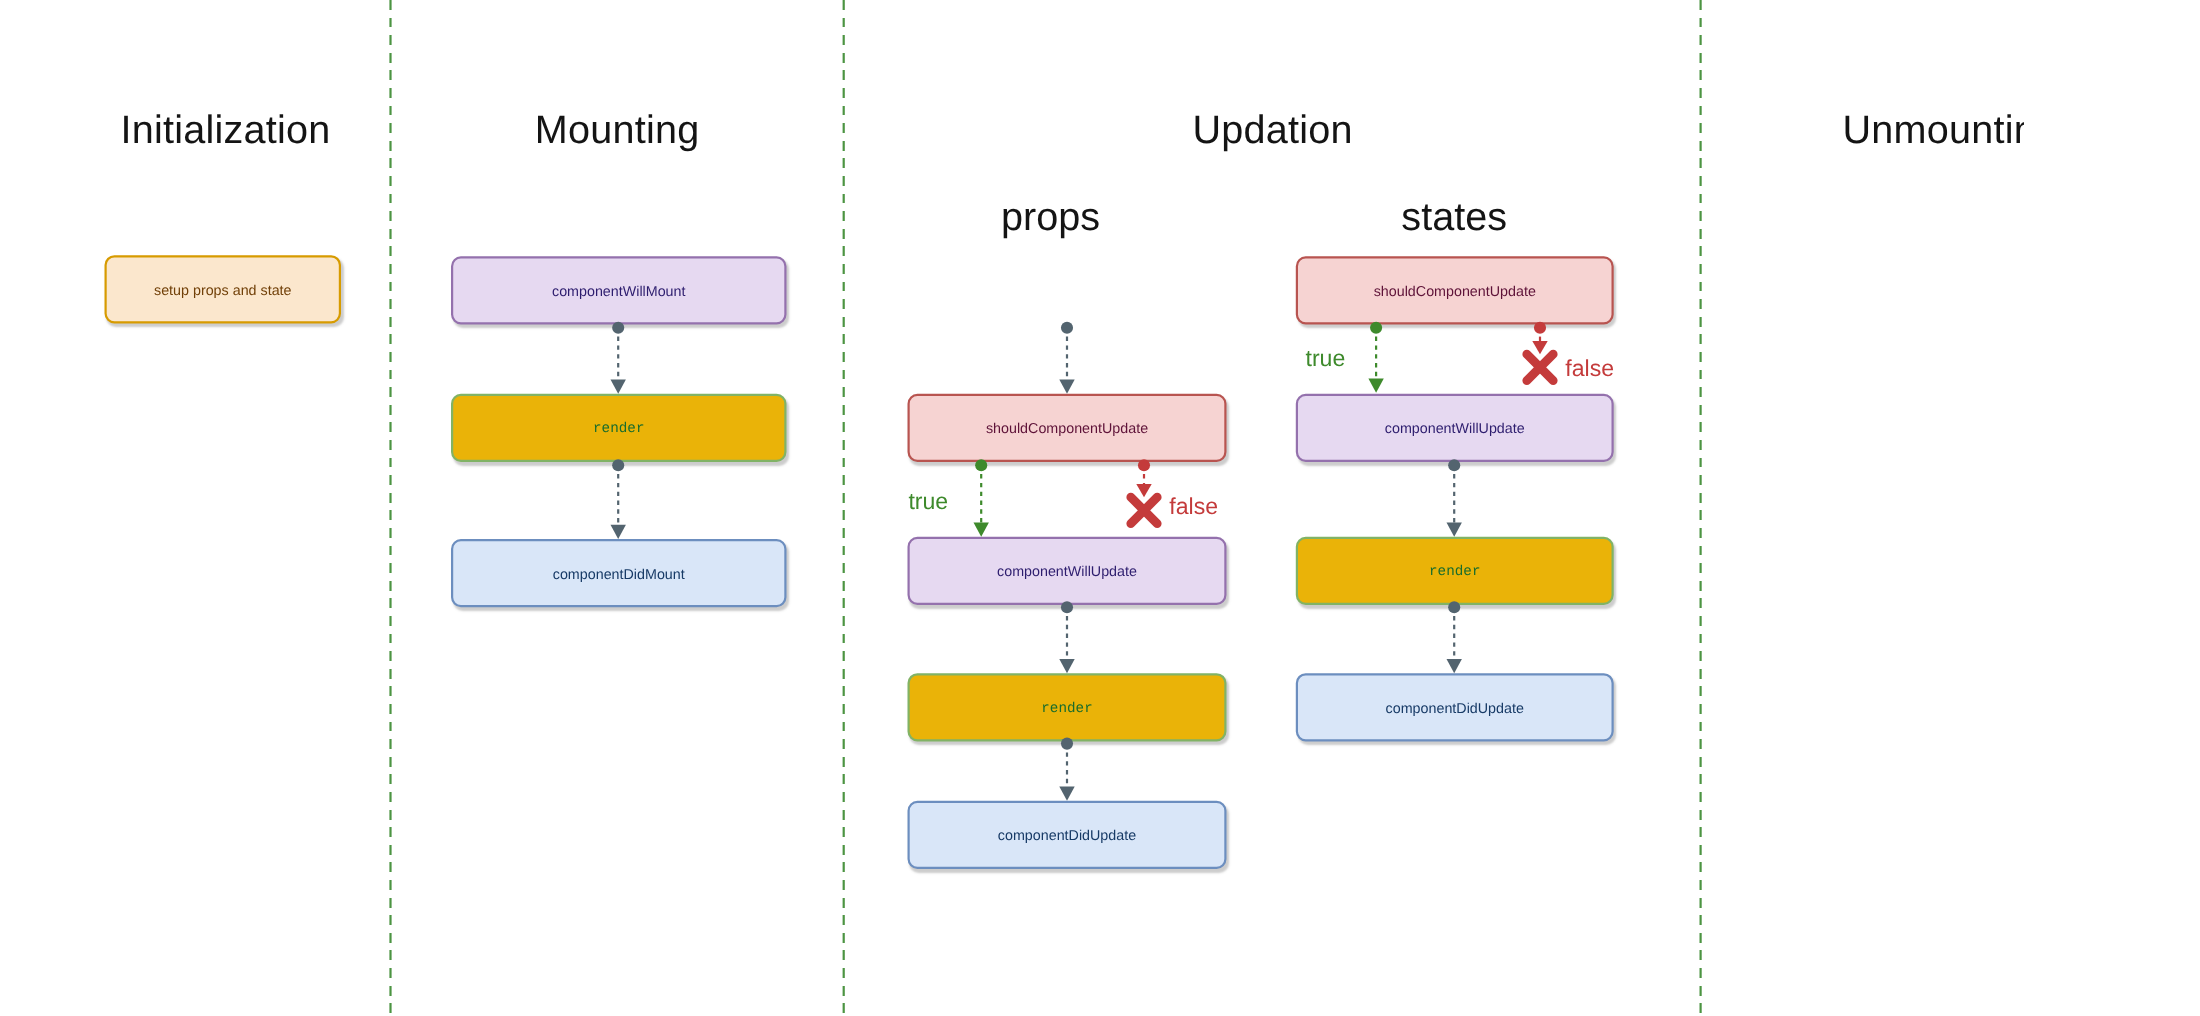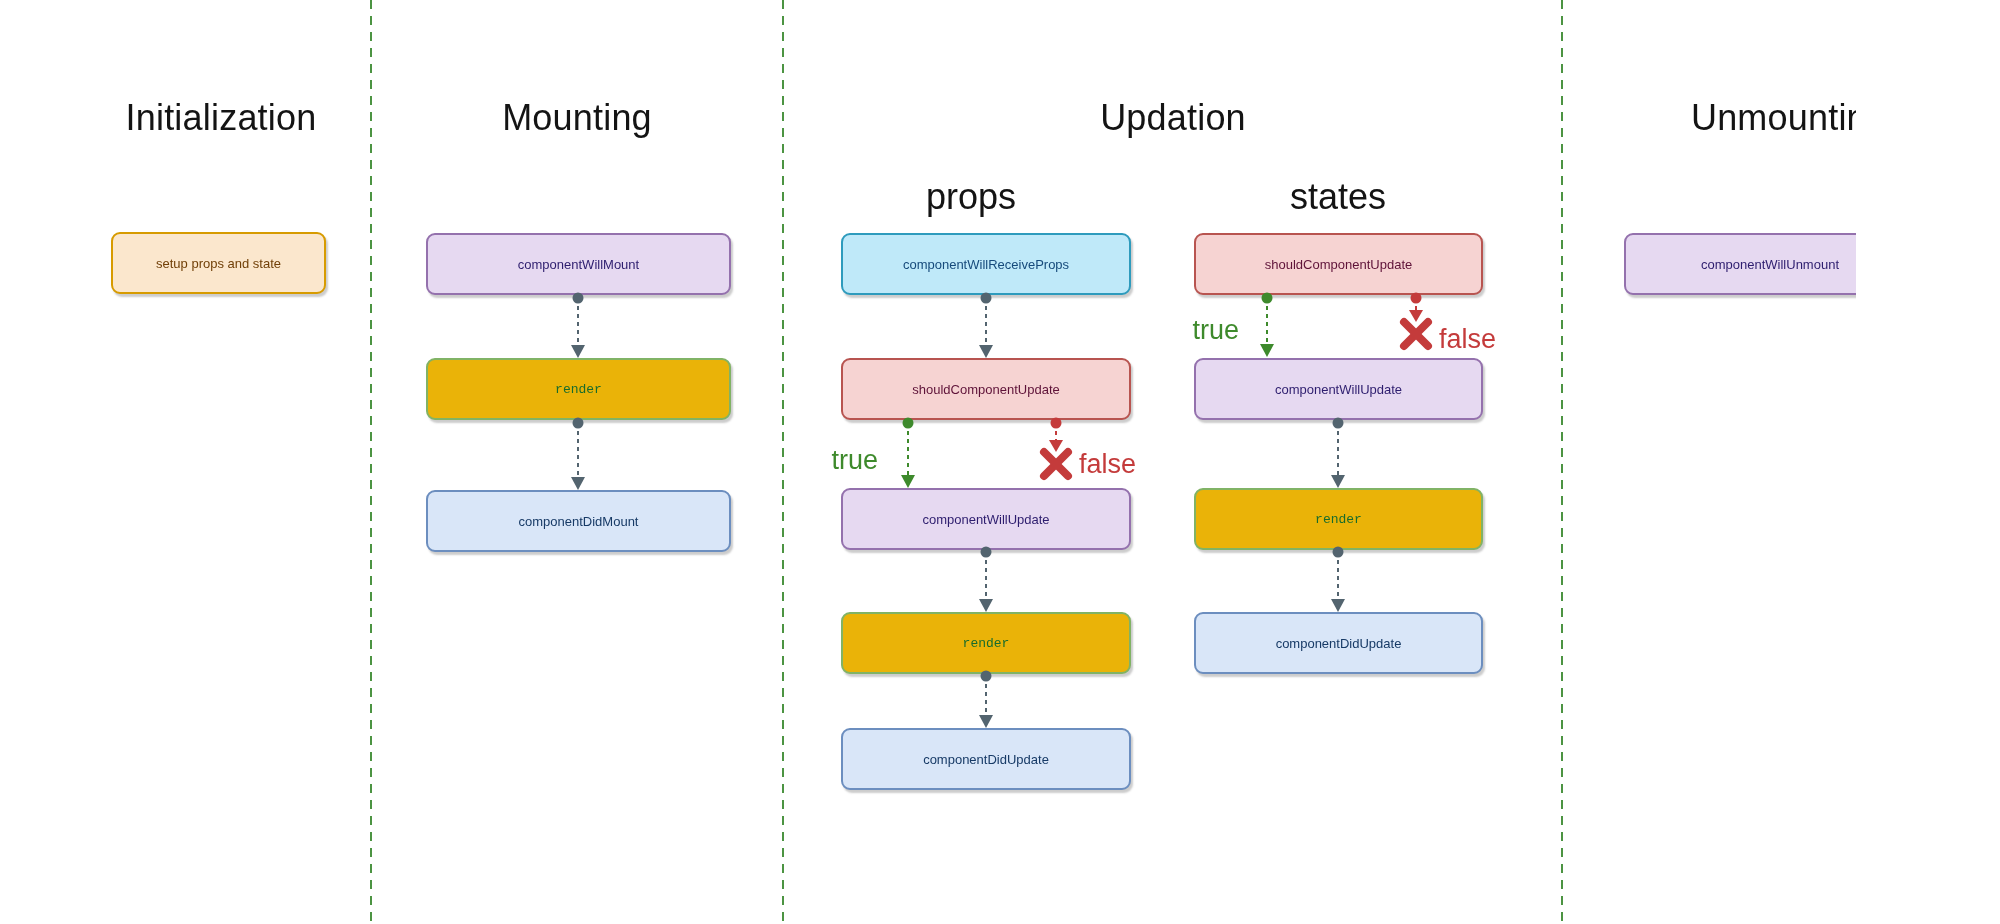--- a/index.html
+++ b/index.html
@@ -1,37 +1,37 @@
 <!DOCTYPE html>
 <html><head>
 <meta charset="utf-8">
 <style>
   html,body{margin:0;padding:0;background:#ffffff;}
   body{font-family:"Liberation Sans", sans-serif; -webkit-font-smoothing:antialiased;}
-  .canvas{position:relative;width:1840px;height:924px;background:#ffffff;overflow:hidden;margin-left:16px;}
+  .canvas{position:relative;width:1840px;height:924px;background:#ffffff;overflow:hidden;}
 
   .separator{position:absolute;top:0;bottom:0;width:2px;
     background:repeating-linear-gradient(to bottom,#4c9442 0 9px,transparent 9px 16px);}
 
   .section-title{position:absolute;transform:translateX(-50%);font-size:36px;font-weight:500;
     color:#141414;white-space:nowrap;letter-spacing:.2px;}
   .sub-title{position:absolute;transform:translateX(-50%);font-size:36px;font-weight:500;
     color:#141414;white-space:nowrap;}
 
   .box{position:absolute;height:62px;border-radius:9px;border:2px solid;box-sizing:border-box;
     display:flex;align-items:center;justify-content:center;font-size:13px;white-space:nowrap;
     box-shadow:2px 3px 2px rgba(110,110,110,0.35);}
   .box.orange{background:#fbe7cd;border-color:#d79b00;color:#714008;}
   .box.purple{background:#e6d9f1;border-color:#9471ad;color:#2d1d6e;}
   .box.green {background:#eab308;border-color:#81b365;color:#186c2c;font-family:Liberation Mono, monospace;}
   .box.blue  {background:#d9e6f8;border-color:#6c8ebf;color:#173a66;}
   .box.cyan  {background:#bfe9f9;border-color:#2e9bbd;color:#164a7b;}
   .box.red   {background:#f6d3d2;border-color:#b85450;color:#5e1238;}
 
-  .branch-label{position:absolute;font-size:27px;font-weight:500;white-space:nowrap;}
+  .branch-label{position:absolute;font-size:21px;font-weight:500;white-space:nowrap;}
   .branch-label.true{color:#3e8a2c;}
   .branch-label.false{color:#c43b3b;}
   .branch-label.right-anchor{transform:translateX(-100%);}
 
   svg.overlay{position:absolute;left:0;top:0;pointer-events:none;}
   .flow-line{stroke:#53646f;stroke-width:2;stroke-dasharray:4 4;fill:none;}
   .flow-dot{fill:#53646f;}
   .flow-head{fill:#53646f;}
   .flow-line.g{stroke:#3e8a2c;} .flow-dot.g{fill:#3e8a2c;} .flow-head.g{fill:#3e8a2c;}
   .flow-line.r{stroke:#c43b3b;} .flow-dot.r{fill:#c43b3b;} .flow-head.r{fill:#c43b3b;}
@@ -53,32 +53,30 @@
 
   <div class="sub-title" style="left:955px;top:176px;">props</div>
   <div class="sub-title" style="left:1322px;top:176px;">states</div>
 
   <div class="box orange" style="left:95px;top:232px;width:215px;">setup props and state</div>
 
   <div class="box purple" style="left:410px;top:233px;width:305px;">componentWillMount</div>
   <div class="box green" style="left:410px;top:358px;width:305px;">render</div>
   <div class="box blue" style="left:410px;top:490px;width:305px;">componentDidMount</div>
 
-  <div class="box cyan" style="left:825px;top:233px;width:290px;">componentWillReceiveProps</div>
   <div class="box red" style="left:825px;top:358px;width:290px;">shouldComponentUpdate</div>
   <div class="box purple" style="left:825px;top:488px;width:290px;">componentWillUpdate</div>
   <div class="box green" style="left:825px;top:612px;width:290px;">render</div>
   <div class="box blue" style="left:825px;top:728px;width:290px;">componentDidUpdate</div>
 
   <div class="box red" style="left:1178px;top:233px;width:289px;">shouldComponentUpdate</div>
   <div class="box purple" style="left:1178px;top:358px;width:289px;">componentWillUpdate</div>
   <div class="box green" style="left:1178px;top:488px;width:289px;">render</div>
   <div class="box blue" style="left:1178px;top:612px;width:289px;">componentDidUpdate</div>
 
-  <div class="box purple" style="left:1608px;top:233px;width:292px;">componentWillUnmount</div>
 
   <div class="branch-label true right-anchor" style="left:862px;top:445px;">true</div>
   <div class="branch-label false" style="left:1063px;top:449px;">false</div>
   <div class="branch-label true right-anchor" style="left:1223px;top:315px;">true</div>
   <div class="branch-label false" style="left:1423px;top:324px;">false</div>
 
   <svg class="overlay" width="2000" height="924" viewBox="0 0 2000 924">
 
     <g>
       <circle class="flow-dot" cx="562" cy="298" r="5.5"></circle>

